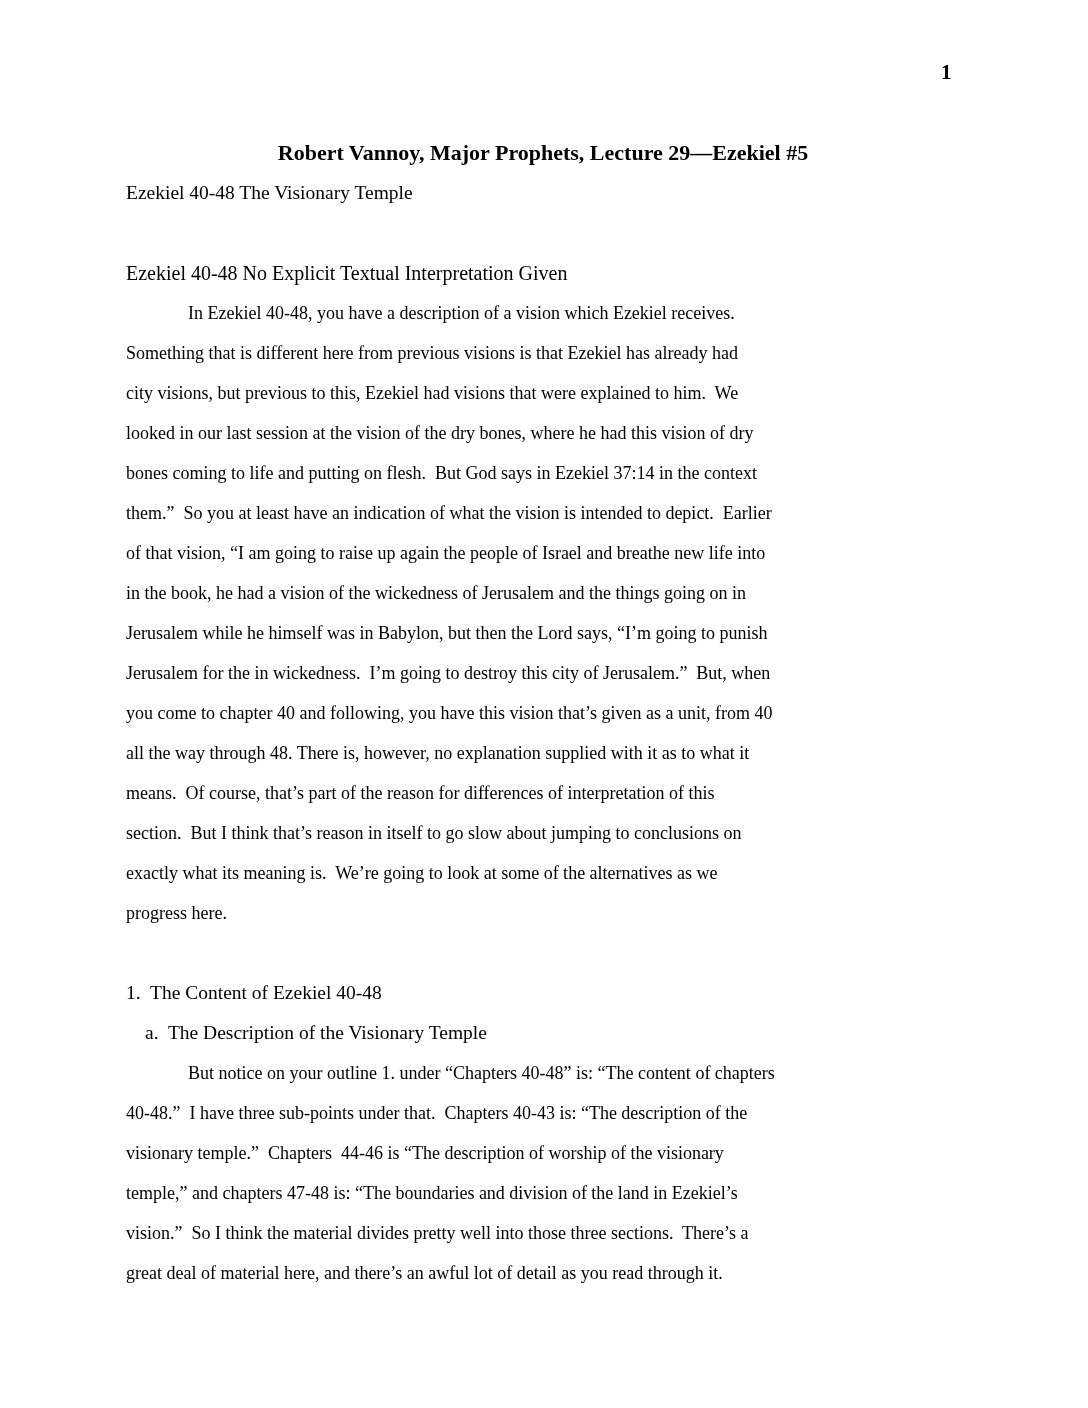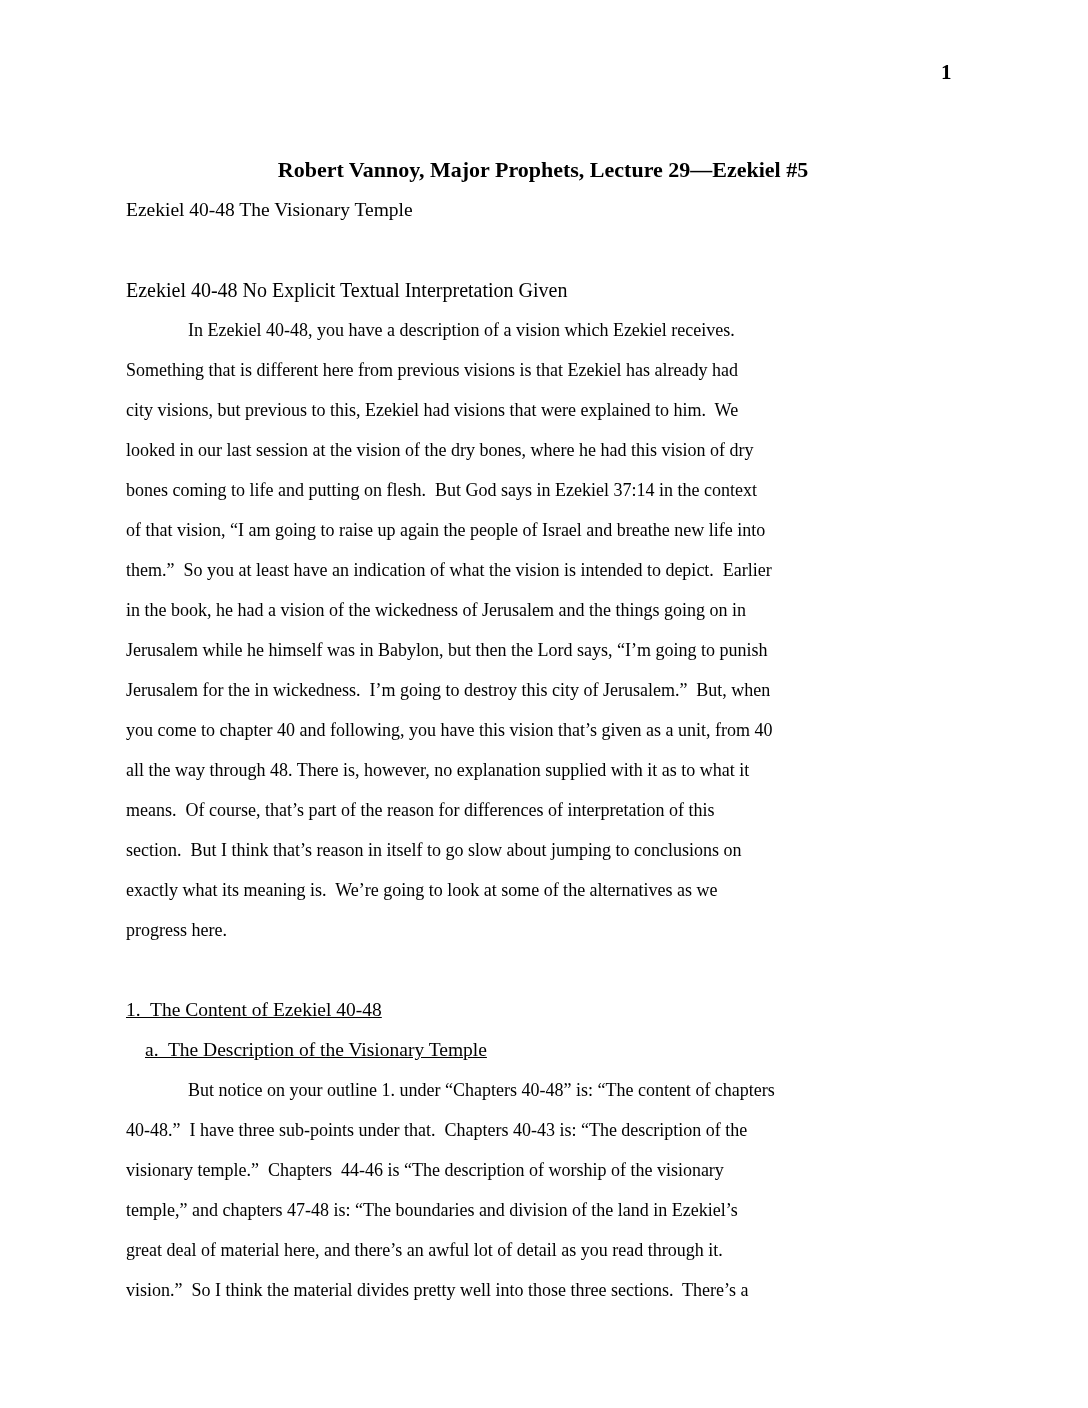--- a/index.html
+++ b/index.html
@@ -20,21 +20,21 @@
     position: absolute;
     top: 58px;
     left: 941px;
     font-size: 21px;
     font-weight: bold;
     line-height: 28px;
   }
   .content {
     position: absolute;
     left: 126px;
-    top: 150px;
+    top: 133px;
     width: 834px;
   }
   .doc-title {
     margin: 0;
     text-align: center;
     font-size: 22px;
     font-weight: bold;
     line-height: 40px;
     white-space: pre;
   }
@@ -58,21 +58,20 @@
     line-height: 40px;
     white-space: pre;
   }
   .paragraph .line:first-child {
     text-indent: 62px;
   }
   .outline-item {
     font-size: 19.5px;
     line-height: 40px;
     white-space: pre;
-    text-decoration: underline;
   }
   .outline-item.level-a {
     padding-left: 19px;
   }
 </style>
 </head>
 <body>
 
 <div class="page">
 
@@ -87,22 +86,22 @@
     <div class="blank-line"></div>
 
     <div class="section-heading">Ezekiel 40-48 No Explicit Textual Interpretation Given</div>
 
     <div class="paragraph">
         <div class="line">In Ezekiel 40-48, you have a description of a vision which Ezekiel receives.</div>
         <div class="line">Something that is different here from previous visions is that Ezekiel has already had</div>
         <div class="line">city visions, but previous to this, Ezekiel had visions that were explained to him.  We</div>
         <div class="line">looked in our last session at the vision of the dry bones, where he had this vision of dry</div>
         <div class="line">bones coming to life and putting on flesh.  But God says in Ezekiel 37:14 in the context</div>
+        <div class="line">them.”  So you at least have an indication of what the vision is intended to depict.  Earlier</div>
         <div class="line">of that vision, “I am going to raise up again the people of Israel and breathe new life into</div>
-        <div class="line">them.”  So you at least have an indication of what the vision is intended to depict.  Earlier</div>
         <div class="line">in the book, he had a vision of the wickedness of Jerusalem and the things going on in</div>
         <div class="line">Jerusalem while he himself was in Babylon, but then the Lord says, “I’m going to punish</div>
         <div class="line">Jerusalem for the in wickedness.  I’m going to destroy this city of Jerusalem.”  But, when</div>
         <div class="line">you come to chapter 40 and following, you have this vision that’s given as a unit, from 40</div>
         <div class="line">all the way through 48. There is, however, no explanation supplied with it as to what it</div>
         <div class="line">means.  Of course, that’s part of the reason for differences of interpretation of this</div>
         <div class="line">section.  But I think that’s reason in itself to go slow about jumping to conclusions on</div>
         <div class="line">exactly what its meaning is.  We’re going to look at some of the alternatives as we</div>
         <div class="line">progress here.</div>
       </div>
@@ -111,18 +110,18 @@
 
     <div class="outline-item level-1">1.  The Content of Ezekiel 40-48</div>
 
     <div class="outline-item level-a">a.  The Description of the Visionary Temple</div>
 
     <div class="paragraph">
         <div class="line">But notice on your outline 1. under “Chapters 40-48” is: “The content of chapters</div>
         <div class="line">40-48.”  I have three sub-points under that.  Chapters 40-43 is: “The description of the</div>
         <div class="line">visionary temple.”  Chapters  44-46 is “The description of worship of the visionary</div>
         <div class="line">temple,” and chapters 47-48 is: “The boundaries and division of the land in Ezekiel’s</div>
+        <div class="line">vision.”  So I think the material divides pretty well into those three sections.  There’s a</div>
         <div class="line">great deal of material here, and there’s an awful lot of detail as you read through it.</div>
-        <div class="line">vision.”  So I think the material divides pretty well into those three sections.  There’s a</div>
       </div>
 
   </div>
 </div>
 
 </body></html>

